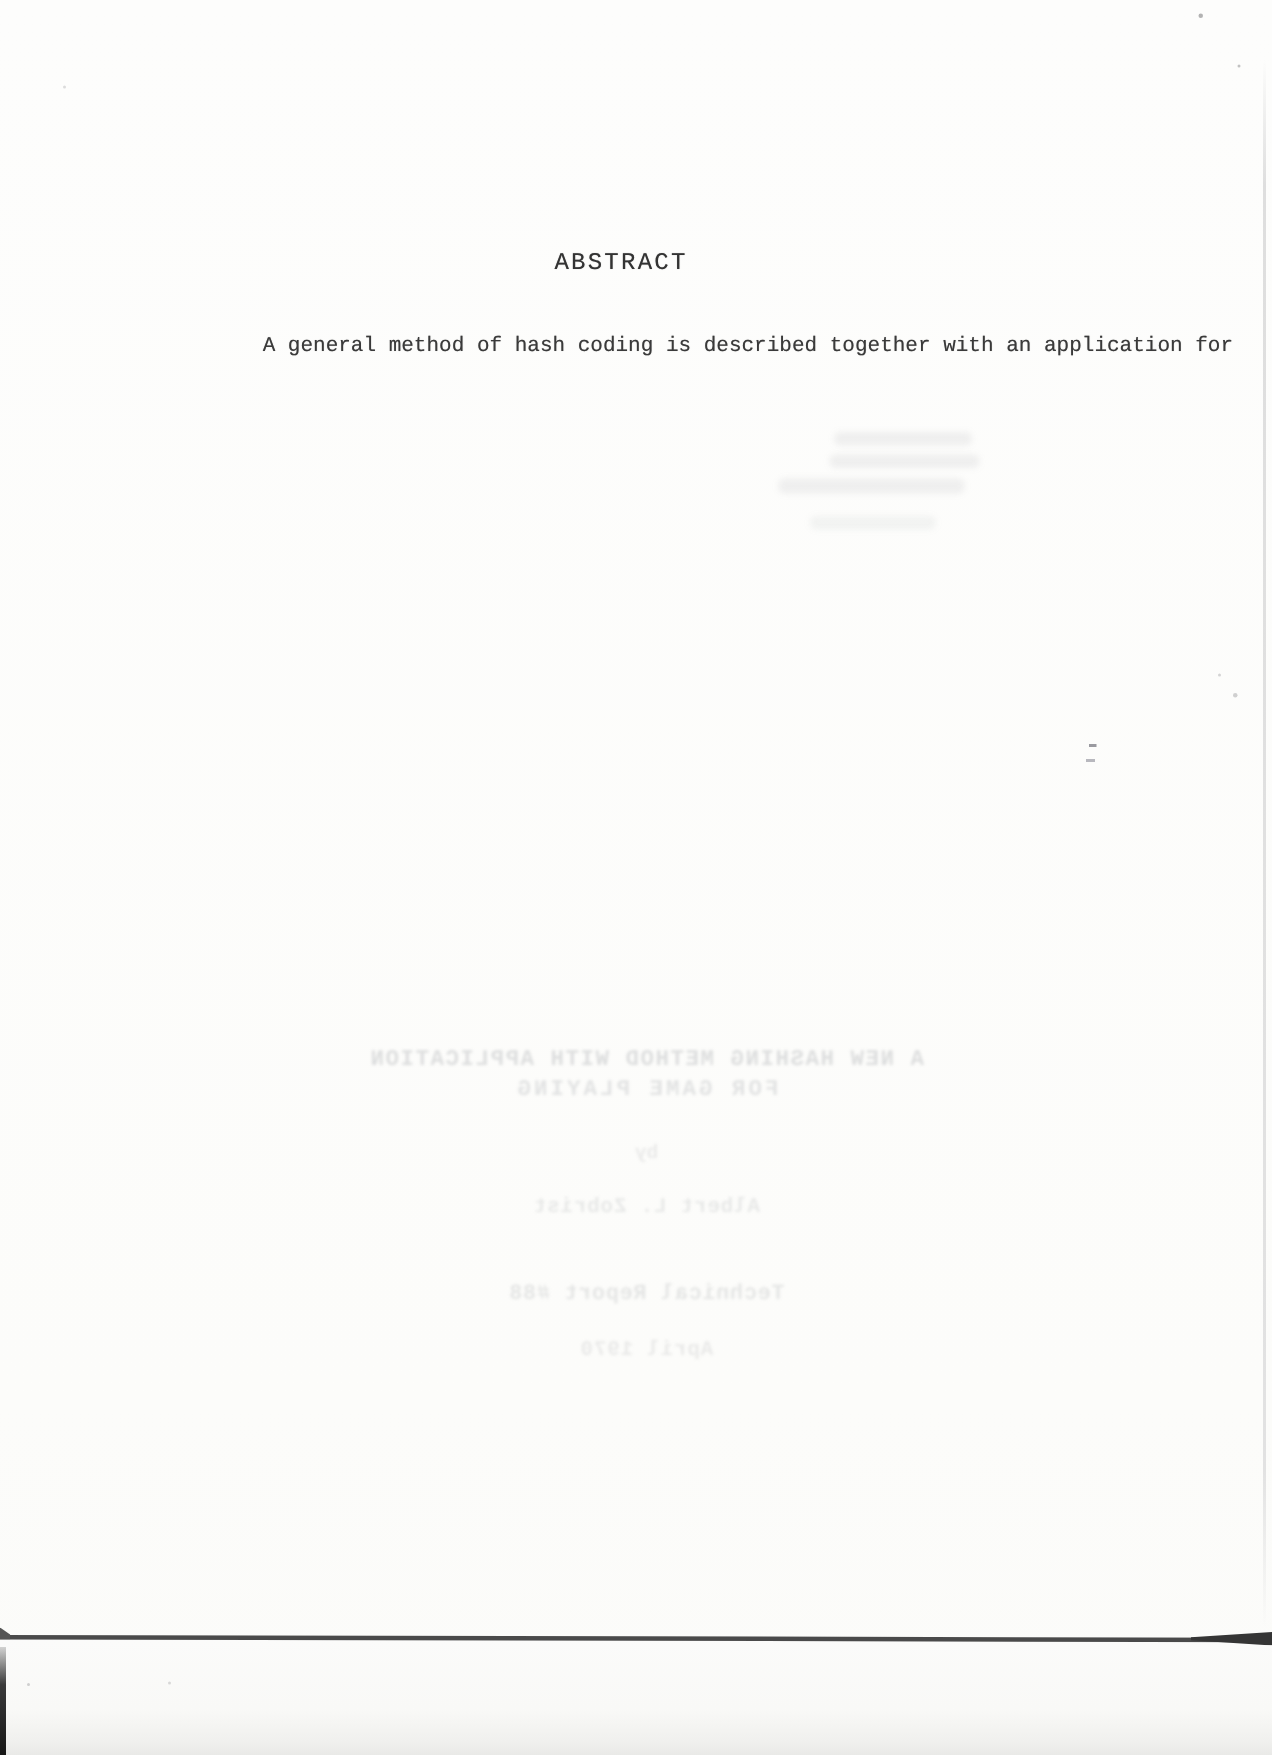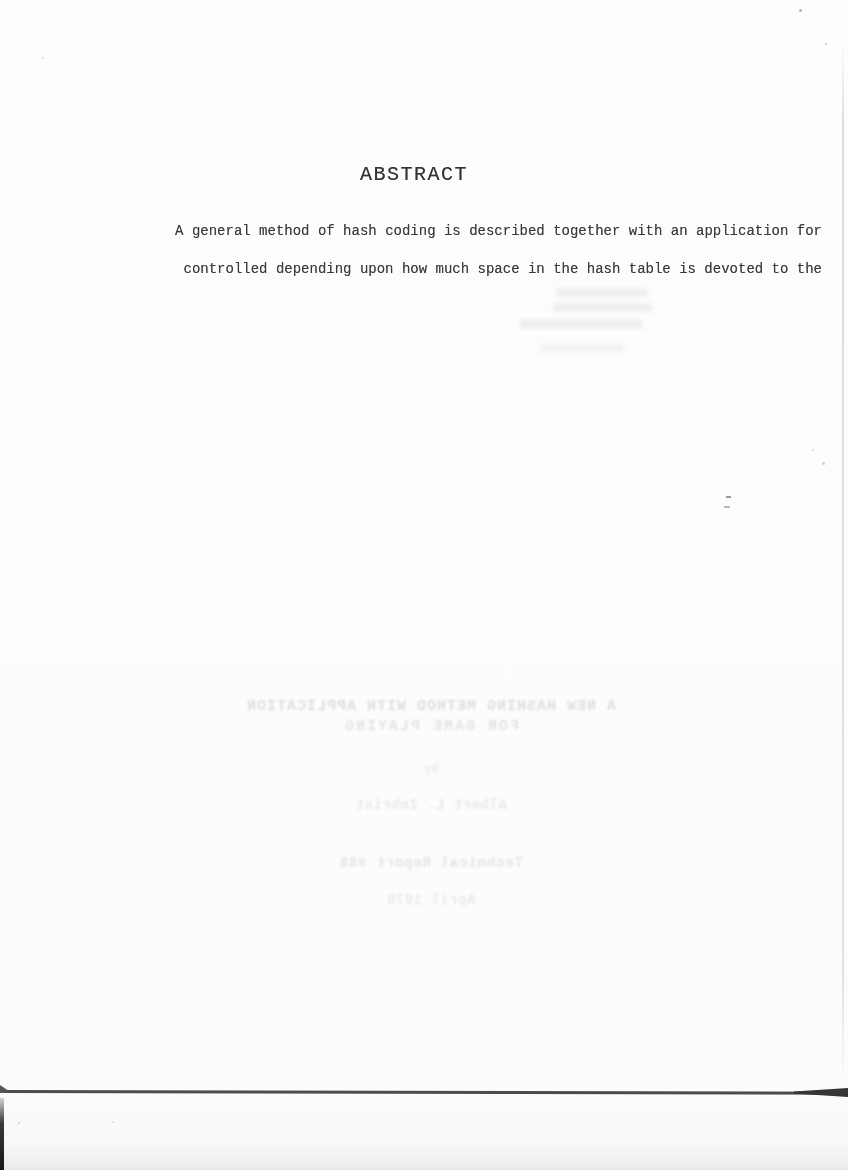--- a/index.html
+++ b/index.html
@@ -8,21 +8,21 @@
     width:848px;height:1170px;
     margin:0 auto;
     background:linear-gradient(180deg,#fdfdfc 0%,#fcfcfa 80%,#fbfbf9 100%);
     overflow:hidden;
     font-family:"Liberation Mono","DejaVu Sans Mono",monospace;
   }
   
   .abstract-title{
     position:absolute;left:0;top:163px;width:828px;
     text-align:center;
-    font-size:20px;line-height:24px;letter-spacing:1.5px;
+    font-size:16px;line-height:24px;letter-spacing:1.5px;
     color:#333333;
     text-shadow:0 0 .5px rgba(51,51,51,.6);
   }
   .abstract-paragraph{
     position:absolute;left:82px;top:212px;width:740px;
     font-size:14px;line-height:38.3px;
     color:#3a3a3a;
     text-shadow:0 0 .45px rgba(58,58,58,.55);
     text-align:right;
   }
@@ -97,21 +97,20 @@
 </style>
 </head>
 <body>
 
 <div class="scan-page">
 
   <div class="abstract-title">ABSTRACT</div>
 
   <div class="abstract-paragraph">
     <div class="abs-line indent">A general method of hash coding is described together with an application for</div>
-    <div class="abs-line">controlled depending upon how much space in the hash table is devoted to the</div>
   </div>
 
   <div class="smudge smudge-1"></div>
   <div class="smudge smudge-2"></div>
   <div class="smudge smudge-3"></div>
   <div class="smudge smudge-4"></div>
 
   <div class="ghost ghost-t1">A NEW HASHING METHOD WITH APPLICATION</div>
   <div class="ghost ghost-t2">FOR GAME PLAYING</div>
   <div class="ghost ghost-by">by</div>

